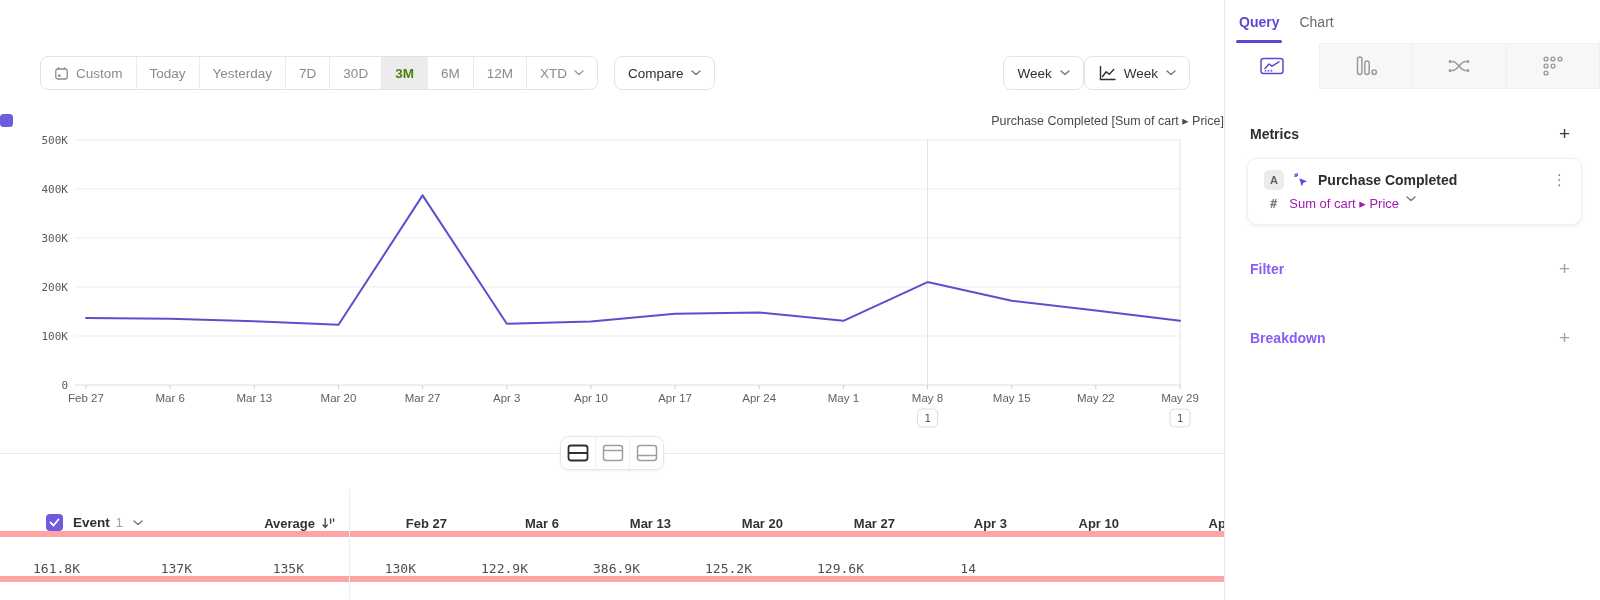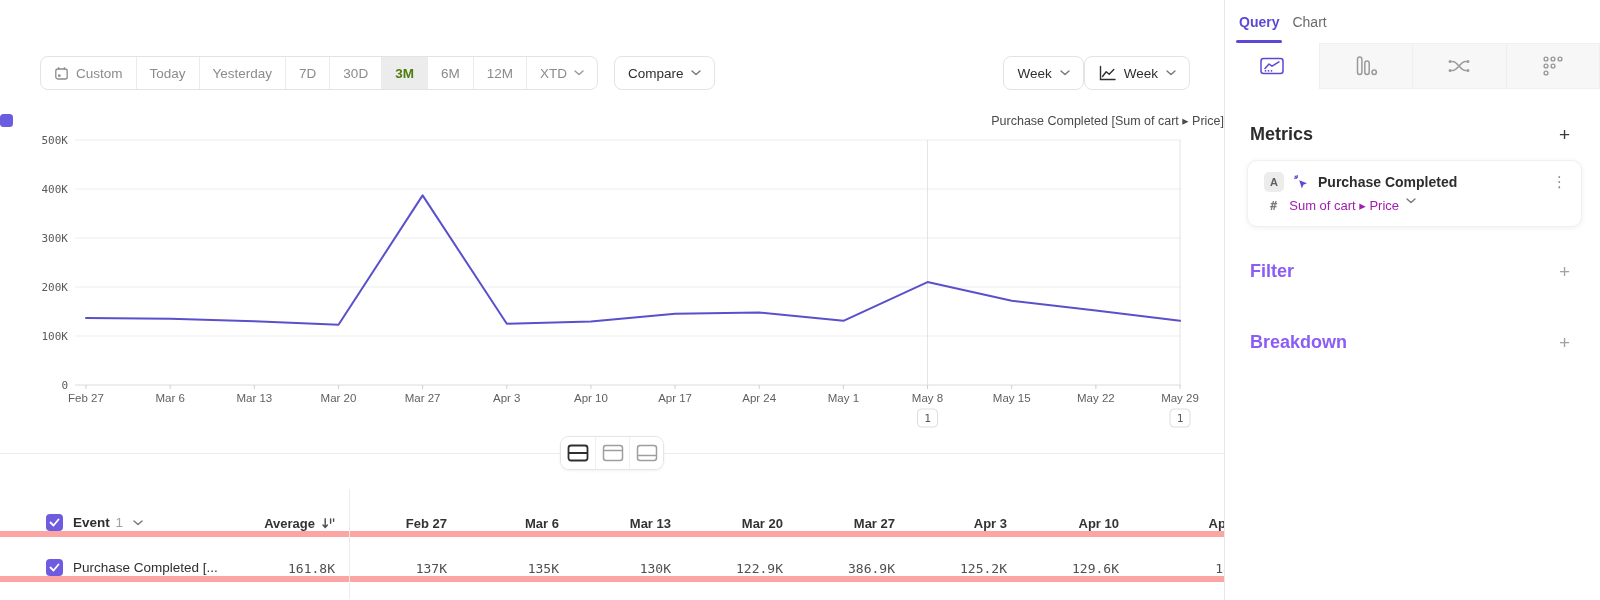--- a/index.html
+++ b/index.html
@@ -58,33 +58,33 @@
   .cell-date{flex:0 0 112px;text-align:right;padding-right:14px;box-sizing:border-box;white-space:nowrap}
   .hd{font-weight:700;color:#333;font-size:13px}
   .val{font-family:"DejaVu Sans Mono",monospace;font-size:13px;color:#4f4f4f}
   .checkbox{width:17px;height:17px;border-radius:4px;display:inline-flex;align-items:center;
     justify-content:center;flex:0 0 17px;cursor:pointer;background:var(--checkbox)}
   .ev-label{font-weight:700;color:#2f2f2f;font-size:13.5px}
   .ev-count{color:#a0a0a0;margin-left:2px}
   .row-label{color:#2f2f2f;font-size:13.5px}
 
   
-  .panel-tabs{display:flex;gap:13px;height:43px;align-items:stretch;padding-left:14px}
+  .panel-tabs{display:flex;gap:20px;height:43px;align-items:stretch;padding-left:14px}
   .ptab{display:flex;align-items:center;color:#6b6b6b;font-size:14px;position:relative;cursor:pointer}
   .ptab.active{font-weight:700;color:var(--accent)}
   .ptab.active::after{content:"";position:absolute;left:-3px;right:-3px;bottom:0;height:3px;
     border-radius:2px;background:var(--accent)}
   .view-tabs{display:flex;height:46px}
   .vtab{flex:1;display:flex;align-items:center;justify-content:center;background:#f7f7f7;
     border:1px solid #efefef;margin-left:-1px;color:#9a9a9a;cursor:pointer;box-sizing:border-box}
   .vtab:first-child{margin-left:0}
   .vtab.active{background:#fff;border-color:#fff;color:var(--accent)}
   .sec-head{display:flex;justify-content:space-between;align-items:center;margin:0 30px 0 25px}
   .metrics-head{margin-top:35px}
-  .sec-title{font-weight:700;font-size:18px;color:#2d2d2d}
+  .sec-title{font-weight:700;font-size:14px;color:#2d2d2d}
   .plus{font-size:19px;font-weight:400;color:#3a3a3a;cursor:pointer;line-height:1}
   .plus.muted{color:#a3a3a3}
   .mcard{margin:15px 18px 0 22px;background:#fff;border:1px solid #f0f0f0;border-radius:10px;
     box-shadow:0 1px 5px rgba(40,40,40,.07);padding:11px 14px 13px 16px;cursor:pointer}
   .mrow1{display:flex;align-items:center;gap:9px}
   .abadge{width:20px;height:20px;border-radius:5px;background:#ececec;color:#5f5f5f;
     font-size:11px;font-weight:700;display:inline-flex;align-items:center;justify-content:center}
   .mname{font-weight:700;font-size:14px;color:#2d2d2d;flex:1}
   .kebab{color:#8a8a8a;font-size:15px;cursor:pointer}
   .mrow2{display:flex;align-items:center;gap:12px;margin-top:6px;padding-left:6px}
@@ -284,28 +284,20 @@
           <div class="cell-date hd">Mar 6</div>
           <div class="cell-date hd">Mar 13</div>
           <div class="cell-date hd">Mar 20</div>
           <div class="cell-date hd">Mar 27</div>
           <div class="cell-date hd">Apr 3</div>
           <div class="cell-date hd">Apr 10</div>
           <div class="cell-date hd">Apr</div>
         </div>
     </div>
     <div class="trow body">
-      <div class="cell-name">
-        <span class="checkbox">
-            <svg width="11" height="9" viewBox="0 0 11 9">
-              <path d="M1.5 4.5l3 3 5-6" fill="none" stroke="#fff" stroke-width="1.8" stroke-linecap="round" stroke-linejoin="round"></path>
-            </svg>
-          </span>
-        <span class="row-label">Purchase Completed [...</span>
-      </div>
       <div class="cell-avg val">161.8K</div>
       <div class="dates">
           <div class="cell-date val">137K</div>
           <div class="cell-date val">135K</div>
           <div class="cell-date val">130K</div>
           <div class="cell-date val">122.9K</div>
           <div class="cell-date val">386.9K</div>
           <div class="cell-date val">125.2K</div>
           <div class="cell-date val">129.6K</div>
           <div class="cell-date val">14</div>

